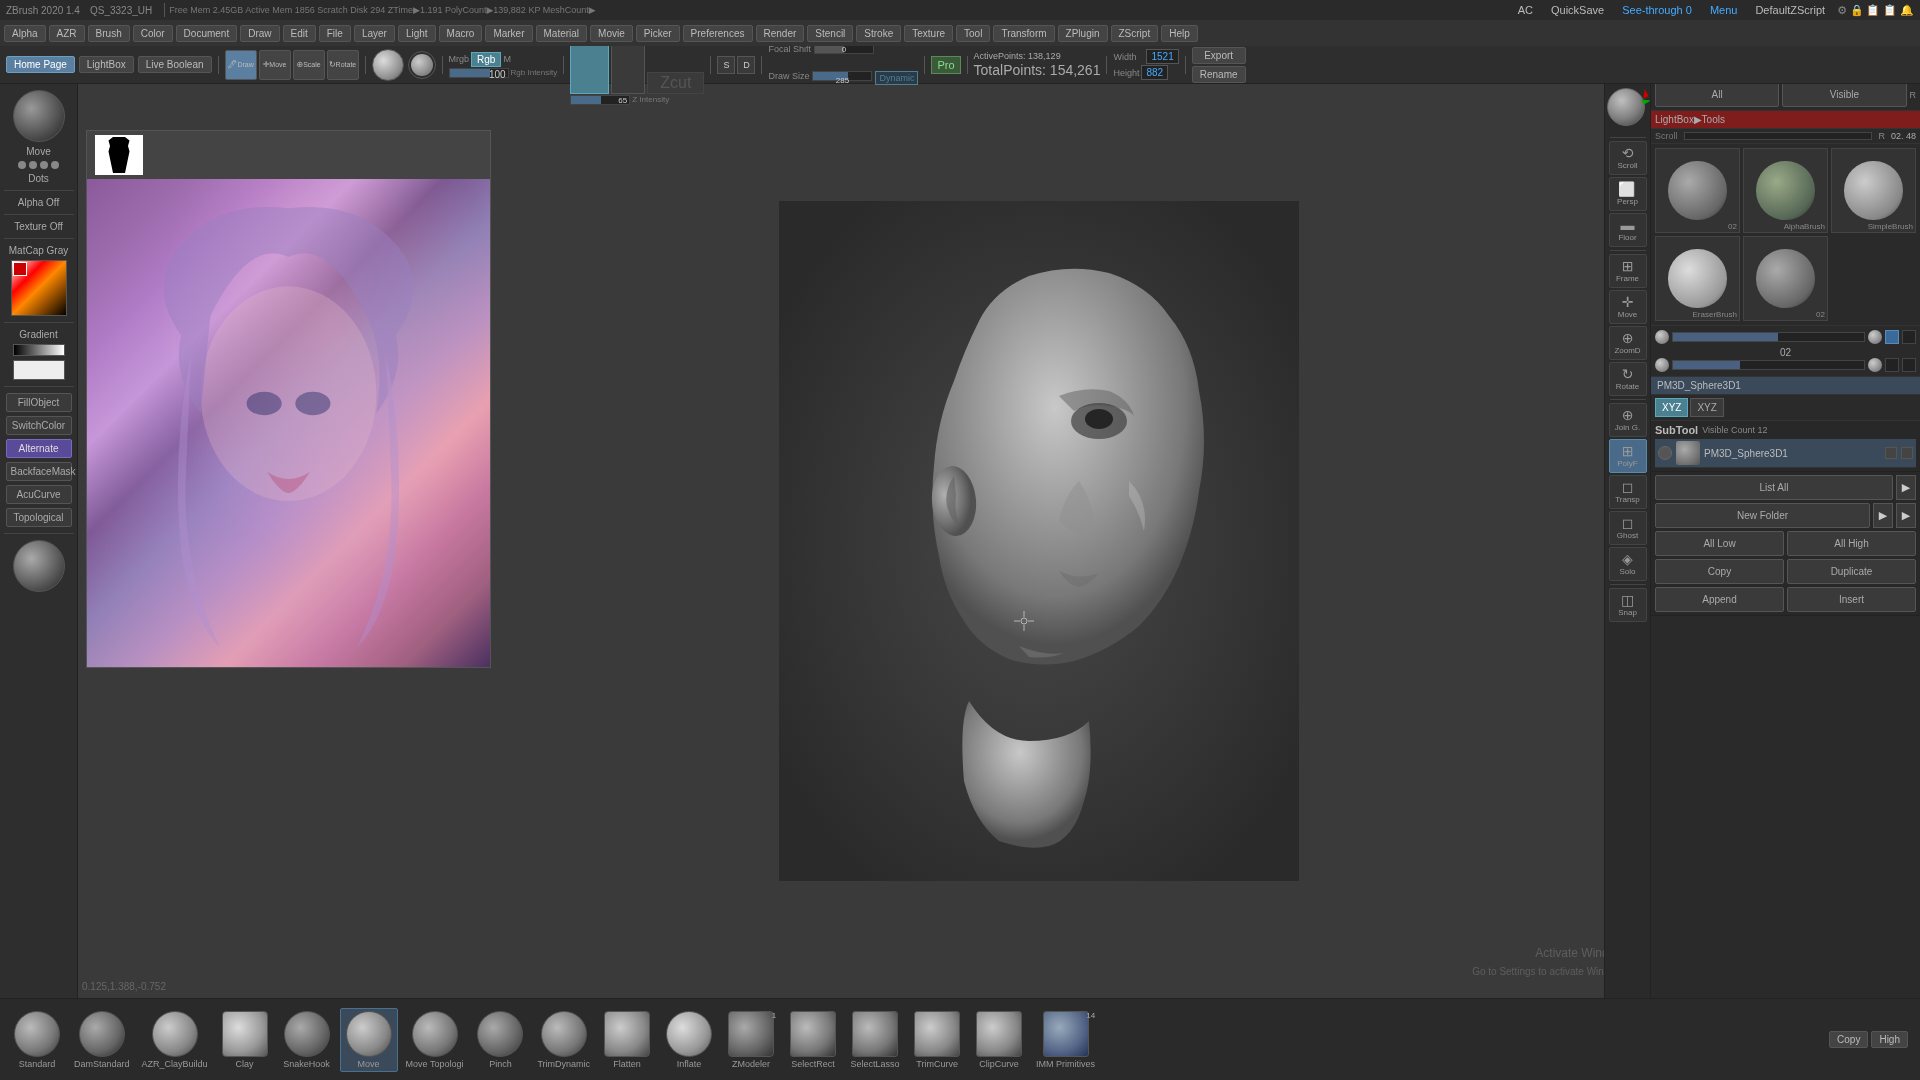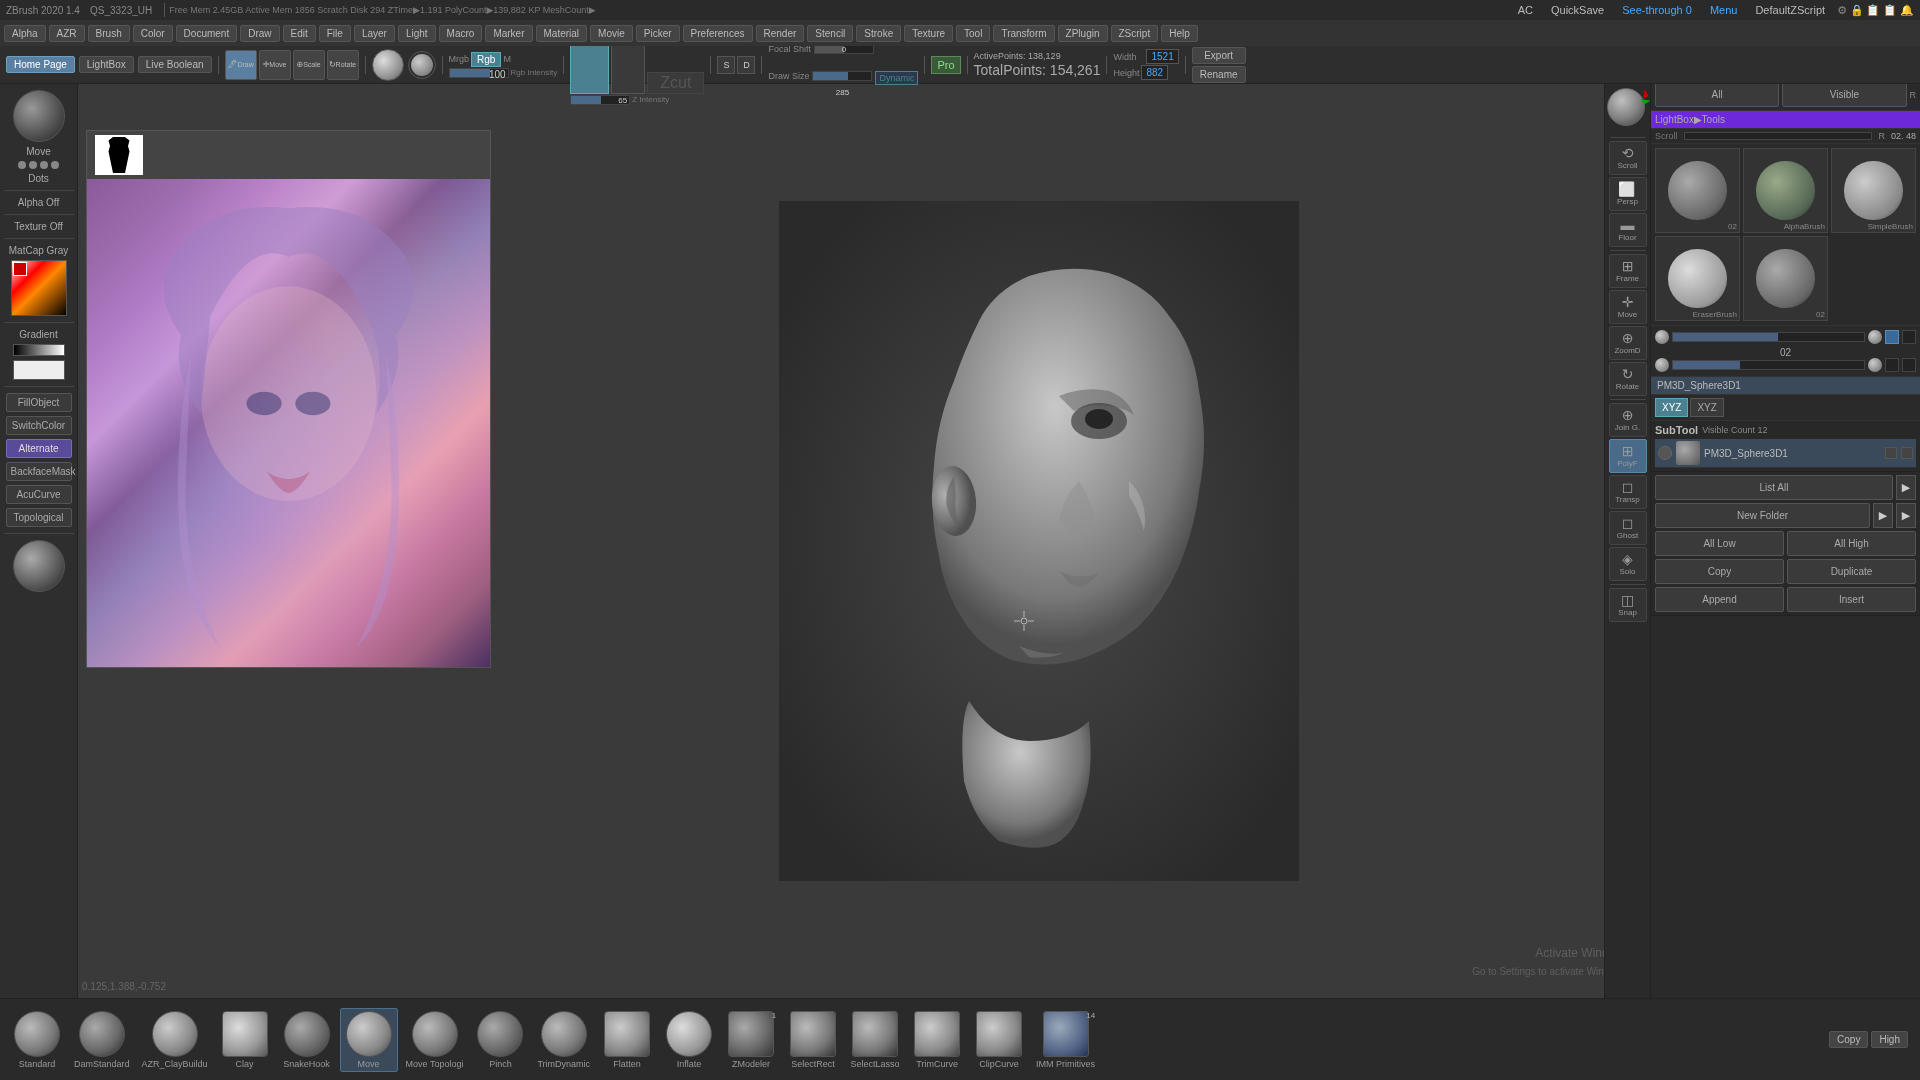--- a/index.html
+++ b/index.html
@@ -497,21 +497,21 @@
       <span style="font-size:9px;color:#888;">Focal Shift</span>
       <div style="width:60px;height:10px;background:#222;border:1px solid #444;position:relative;">
         <div style="width:50%;height:100%;background:#555;"></div>
         <span style="position:absolute;width:100%;text-align:center;top:0;font-size:8px;color:#ccc;">0</span>
       </div>
     </div>
     <div style="display:flex;align-items:flex-start;gap:3px;">
       <span style="font-size:9px;color:#888;">Draw Size</span>
       <div style="width:60px;height:10px;background:#222;border:1px solid #444;position:relative;">
         <div style="width:60%;height:100%;background:#4a6a8a;"></div>
-        <span style="position:absolute;width:100%;text-align:center;top:16px;font-size:8px;color:#ccc;">285</span>
+        <span style="position:absolute;width:100%;text-align:center;top:4px;font-size:8px;color:#ccc;">285</span>
       </div>
       <span style="font-size:9px;color:#4a8090;background:#2a3a4a;padding:1px 3px;border:1px solid #4a8090;">Dynamic</span>
     </div>
   </div>
   <div class="tb2-sep"></div>
 
   <div style="background:#3a5a3a;padding:2px 5px;font-size:11px;color:#8d8;border:1px solid #5a8a5a;cursor:pointer;">Pro</div>
   <div class="tb2-sep"></div>
 
   <div style="display:flex;flex-direction:column;gap:1px;">
@@ -737,21 +737,21 @@
     <button class="rt-btn">Clone</button>
     <button class="rt-btn">Make PolyMesh3D</button>
     <button class="rt-btn">GoZ1</button>
     <button class="rt-btn">All</button>
     <button class="rt-btn">Visible</button>
     <div style="display:flex;align-items:center;gap:3px;">
       <span style="font-size:9px;color:#888;">R</span>
     </div>
   </div>
 
-  <div style="padding:3px 4px;background:#6d28d9;border-bottom:1px solid #333;display:flex;align-items:flex-end;gap:4px;">
+  <div style="padding:3px 4px;background:#7f1d1d;border-bottom:1px solid #333;display:flex;align-items:flex-end;gap:4px;">
     <span style="font-size:10px;color:#aaa;cursor:pointer;">LightBox▶Tools</span>
     <div style="flex:1;"></div>
   </div>
 
   <div style="padding:2px 4px;background:#2a2a2a;border-bottom:1px solid #333;display:flex;align-items:center;gap:6px;">
     <span style="font-size:9px;color:#777;">Scroll</span>
     <div style="width:80px;height:8px;background:#222;border:1px solid #444;flex:1;"></div>
     <span style="font-size:9px;color:#888;">R</span>
     <span style="font-size:9px;color:#aaa;">02. 48</span>
   </div>

